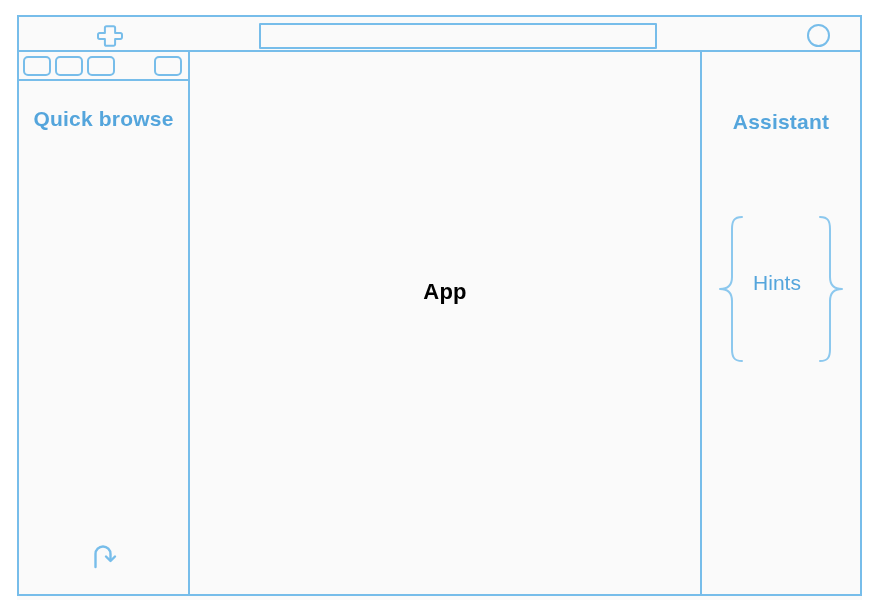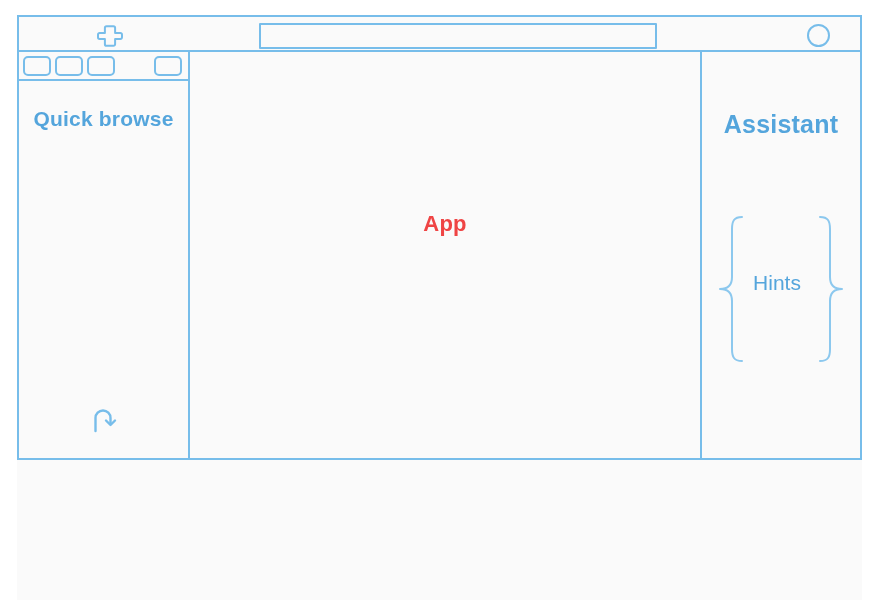--- a/index.html
+++ b/index.html
@@ -70,21 +70,21 @@
     box-sizing: border-box;
     background: #fafafa;
   }
 
   
   .body-area {
     position: absolute;
     left: 0;
     top: 37px;
     width: 845px;
-    height: 408px;
+    height: 544px;
     box-sizing: border-box;
     border: 2px solid #77bdea;
     border-top: none;
     display: flex;
   }
 
   
   .sidebar {
     position: relative;
     width: 171px;
@@ -148,40 +148,40 @@
     box-sizing: border-box;
     border-right: 2px solid #77bdea;
     background: #fafafa;
     display: flex;
     align-items: center;
     justify-content: center;
   }
   .app-label {
     font-size: 22px;
     font-weight: bold;
-    color: #ef4444;
+    color: #000000;
     margin-top: -62px;
     letter-spacing: .2px;
   }
 
   
   .assistant {
     position: relative;
     width: 158px;
     flex: 0 0 158px;
     box-sizing: border-box;
     background: #fafafa;
   }
   .assistant-title {
     position: absolute;
     left: 0;
     right: 0;
     top: 58px;
     text-align: center;
-    font-size: 25px;
+    font-size: 21px;
     font-weight: bold;
     color: #54a5dc;
     letter-spacing: .2px;
   }
   .hints-block {
     position: absolute;
     left: 8px;
     top: 163px;
     width: 142px;
     height: 148px;

